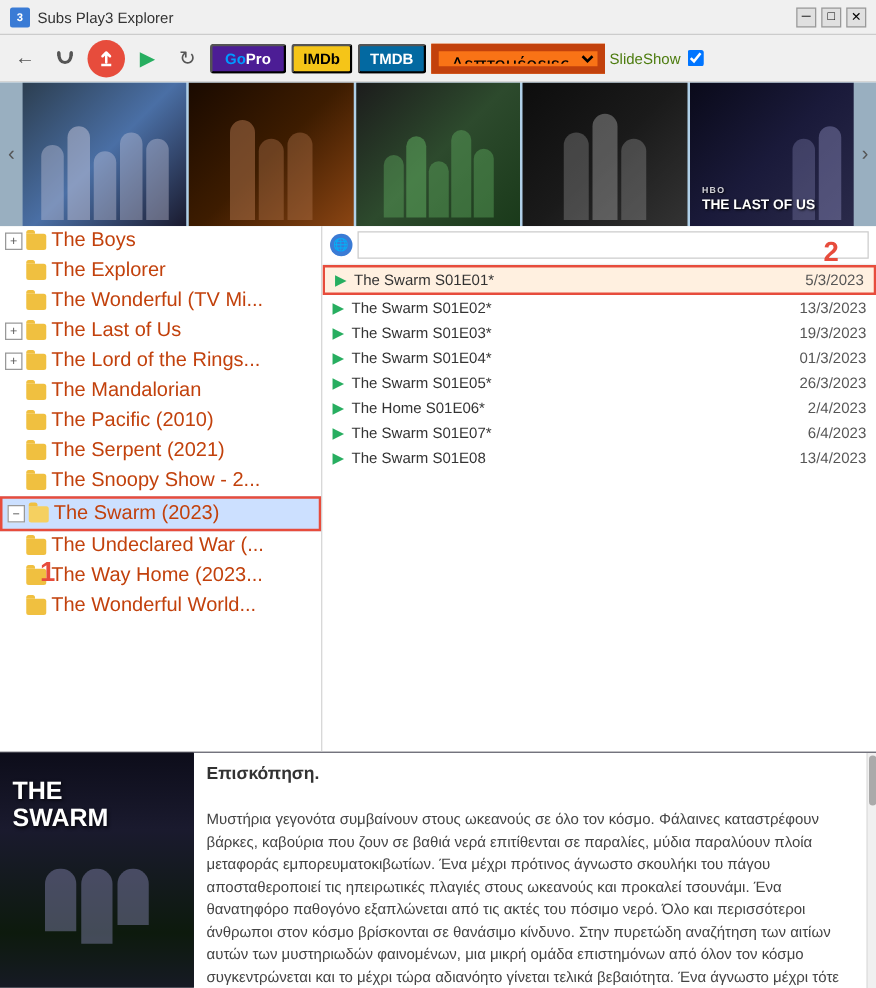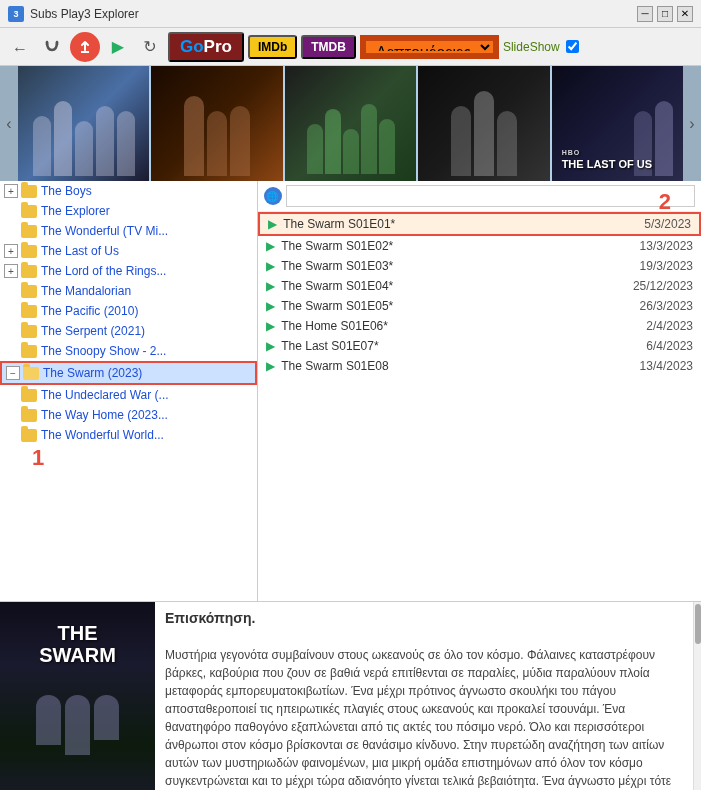--- a/index.html
+++ b/index.html
@@ -43,39 +43,39 @@
     .toolbar-btn.upload {
       background: #e74c3c;
       border-radius: 50%;
       color: white;
       font-size: 14px;
       width: 30px; height: 30px;
     }
     .toolbar-btn.play { color: #27ae60; font-size: 16px; }
     .toolbar-btn.refresh { color: #555; }
     .go-pro-btn {
-      background: #7f1d1d;
+      background: #4c1d95;
       color: white;
       padding: 3px 10px;
-      font-size: 17px;
+      font-size: 12px;
       font-weight: bold;
       border-radius: 3px;
       cursor: pointer;
     }
     .imdb-btn {
       background: #f5c518;
       color: #000;
       padding: 3px 8px;
       font-size: 12px;
       font-weight: bold;
       border-radius: 3px;
       cursor: pointer;
     }
     .tmdb-btn {
-      background: #701a75;
+      background: #0369a1;
       color: white;
       padding: 3px 8px;
       font-size: 12px;
       font-weight: bold;
       border-radius: 3px;
       cursor: pointer;
     }
     .dropdown-select {
       padding: 2px 6px;
       font-size: 16px;
@@ -170,21 +170,21 @@
     }
     .folder-icon::before {
       content: '';
       position: absolute;
       top: -3px; left: 0;
       width: 7px; height: 3px;
       background: #f0c040;
       border-radius: 2px 2px 0 0;
     }
     .folder-icon.open { background: #f5d060; }
-    .tree-label { font-size: 12px; color: #1d4ed8; overflow: hidden; text-overflow: ellipsis; }
+    .tree-label { font-size: 16px; color: #c2410c; overflow: hidden; text-overflow: ellipsis; }
 
     
     .right-panel {
       flex: 1;
       background: white;
       display: flex;
       flex-direction: column;
     }
     .search-bar {
       display: flex;
@@ -244,21 +244,21 @@
       flex-direction: column;
       align-items: center;
       justify-content: center;
       position: relative;
       overflow: hidden;
     }
     .desc-thumb-title {
       color: white;
       font-size: 20px;
       font-weight: bold;
-      text-align: center;
+      text-align: left;
       line-height: 1.1;
       text-shadow: 1px 1px 3px rgba(0,0,0,0.8);
       position: absolute;
       top: 20px;
       left: 10px;
       right: 10px;
     }
     .desc-thumb-figures {
       display: flex;
       gap: 4px;
@@ -497,35 +497,35 @@
             <span class="episode-date">13/3/2023</span>
           </div>
           <div class="episode-item">
             <span class="play-icon" style="color: rgb(39, 174, 96);">▶</span>
             <span class="episode-name">The Swarm S01E03*</span>
             <span class="episode-date">19/3/2023</span>
           </div>
           <div class="episode-item">
             <span class="play-icon" style="color: rgb(39, 174, 96);">▶</span>
             <span class="episode-name">The Swarm S01E04*</span>
-            <span class="episode-date">25/12/2023</span>
+            <span class="episode-date">01/3/2023</span>
           </div>
           <div class="episode-item">
             <span class="play-icon" style="color: rgb(39, 174, 96);">▶</span>
             <span class="episode-name">The Swarm S01E05*</span>
             <span class="episode-date">26/3/2023</span>
           </div>
           <div class="episode-item">
             <span class="play-icon" style="color: rgb(39, 174, 96);">▶</span>
             <span class="episode-name">The Home S01E06*</span>
             <span class="episode-date">2/4/2023</span>
           </div>
           <div class="episode-item">
             <span class="play-icon" style="color: rgb(39, 174, 96);">▶</span>
-            <span class="episode-name">The Last S01E07*</span>
+            <span class="episode-name">The Swarm S01E07*</span>
             <span class="episode-date">6/4/2023</span>
           </div>
           <div class="episode-item">
             <span class="play-icon" style="color: rgb(39, 174, 96);">▶</span>
             <span class="episode-name">The Swarm S01E08</span>
             <span class="episode-date">13/4/2023</span>
           </div>
         </div>
     </div>
   <div style="position: absolute; right: 30px; top: 8px; color: rgb(231, 76, 60); font-size: 22px; font-weight: bold; pointer-events: none; z-index: 10;">2</div>

